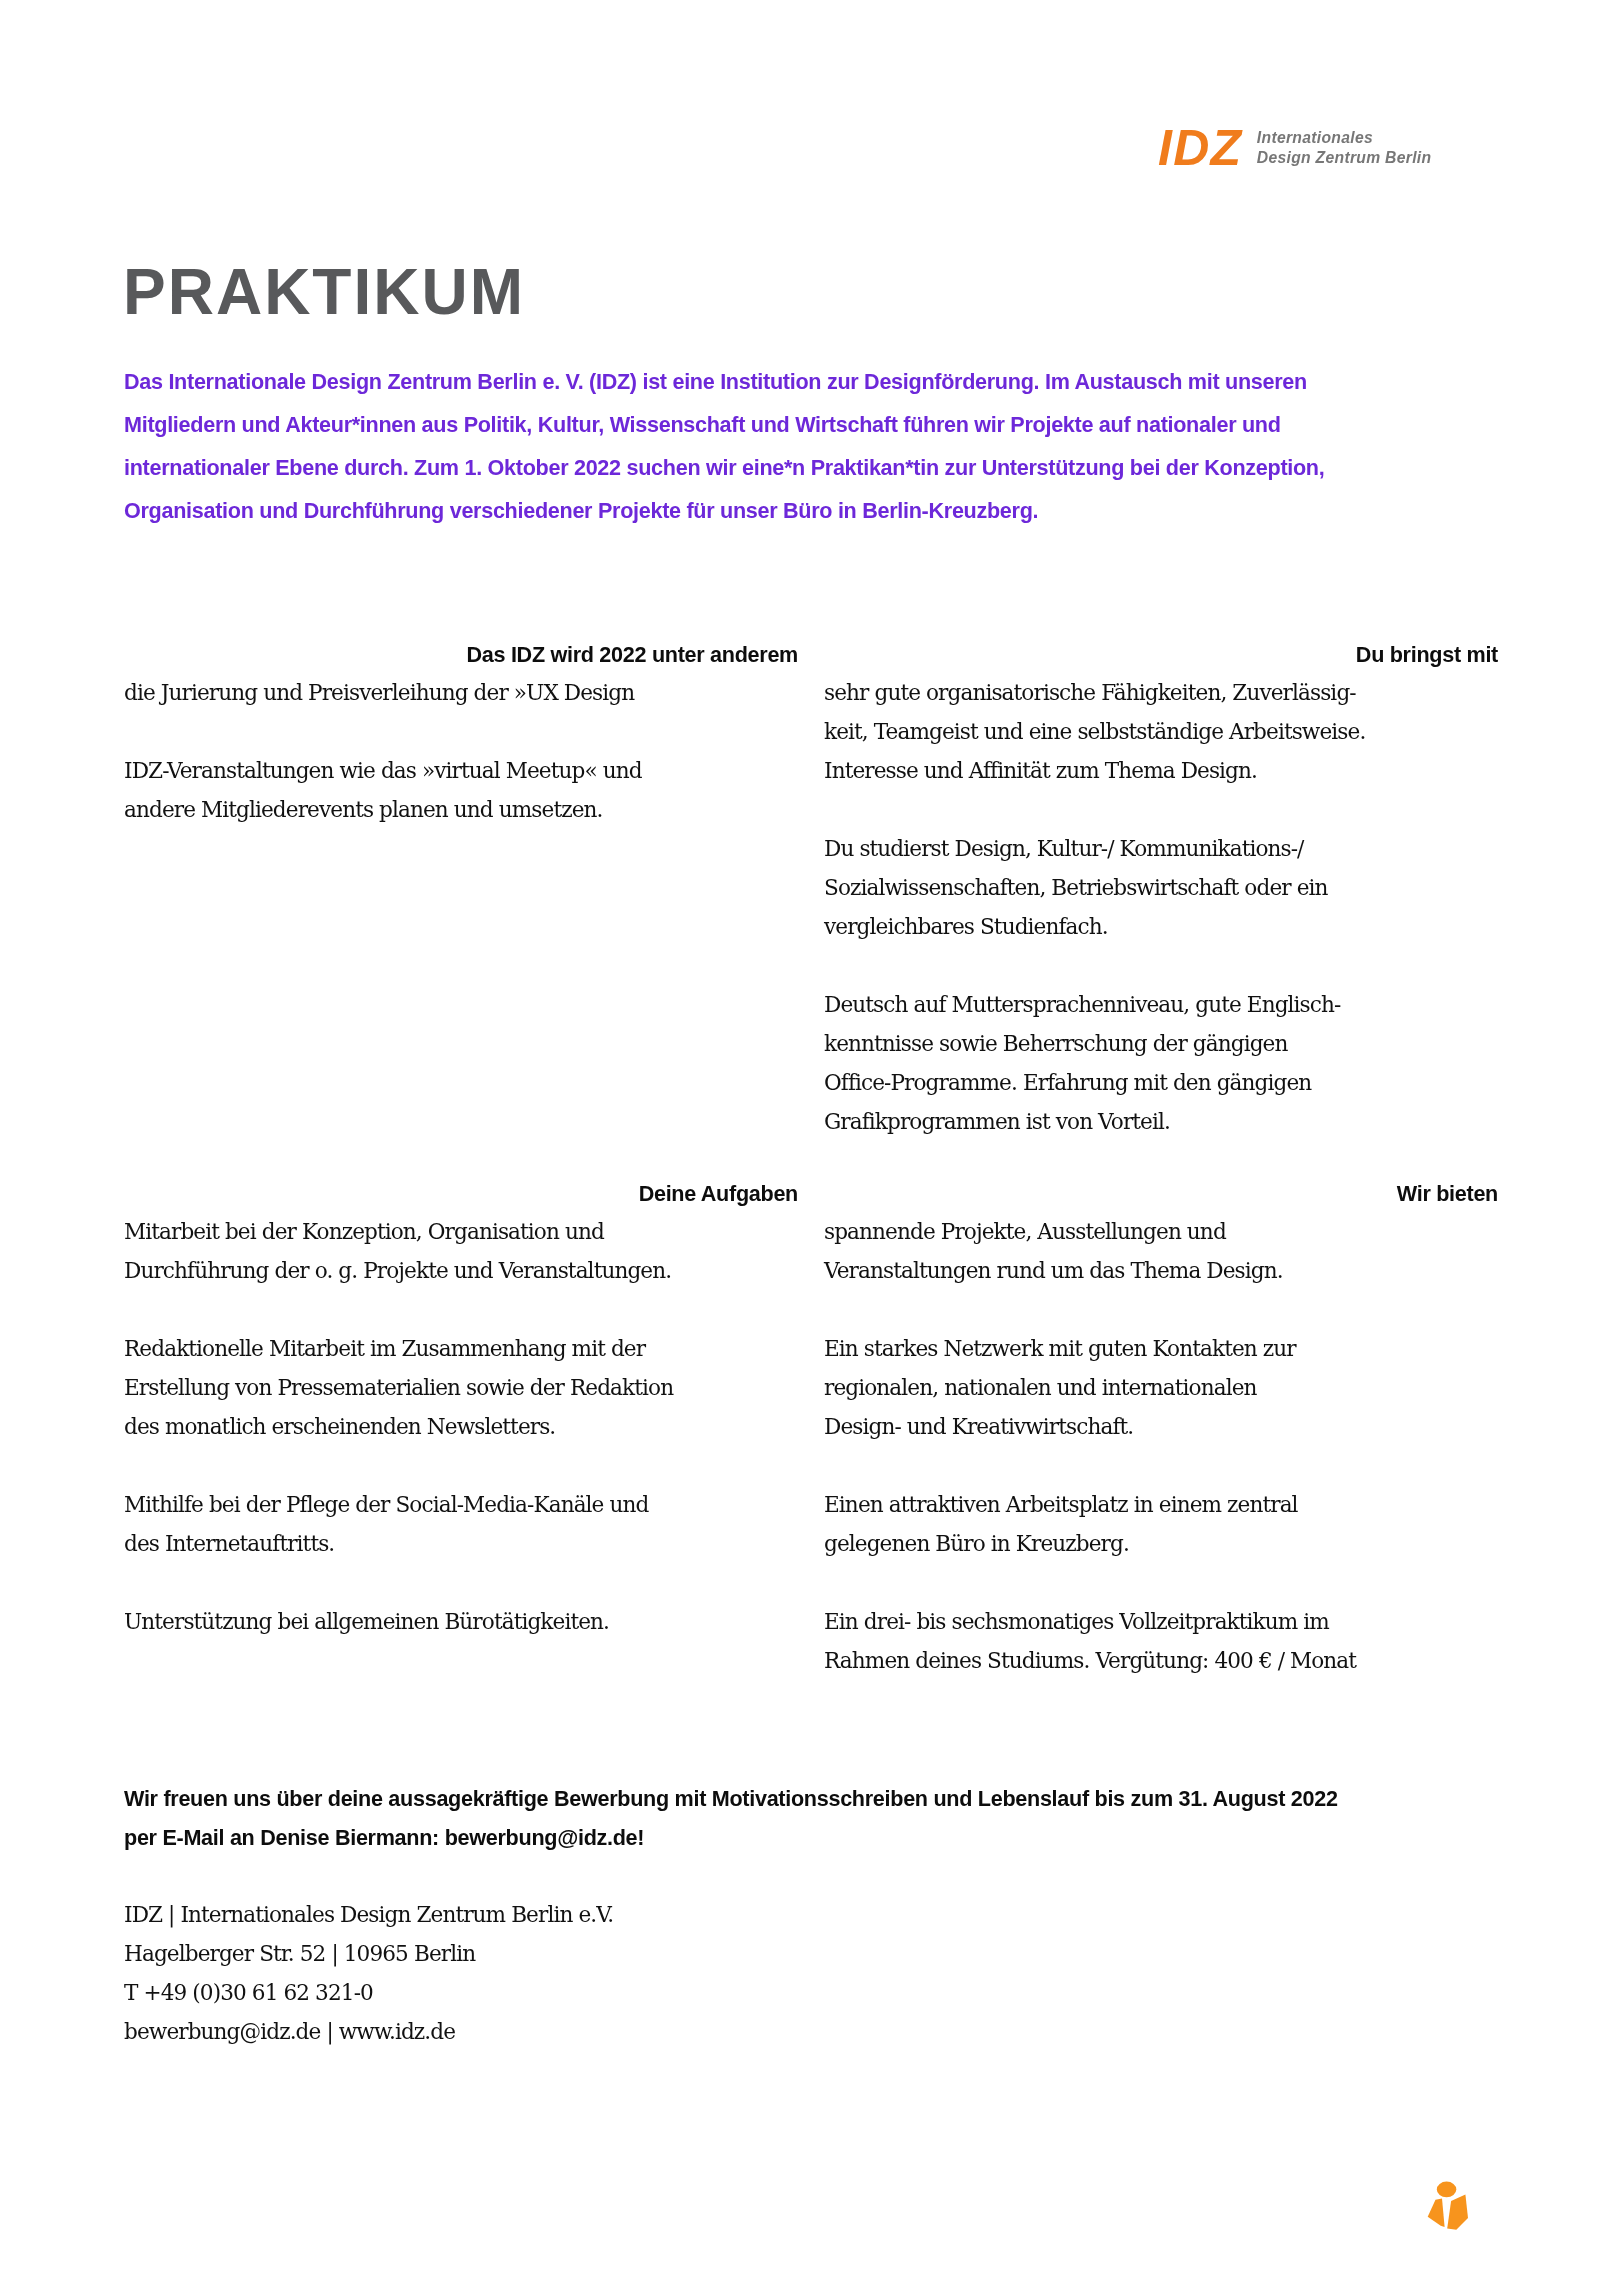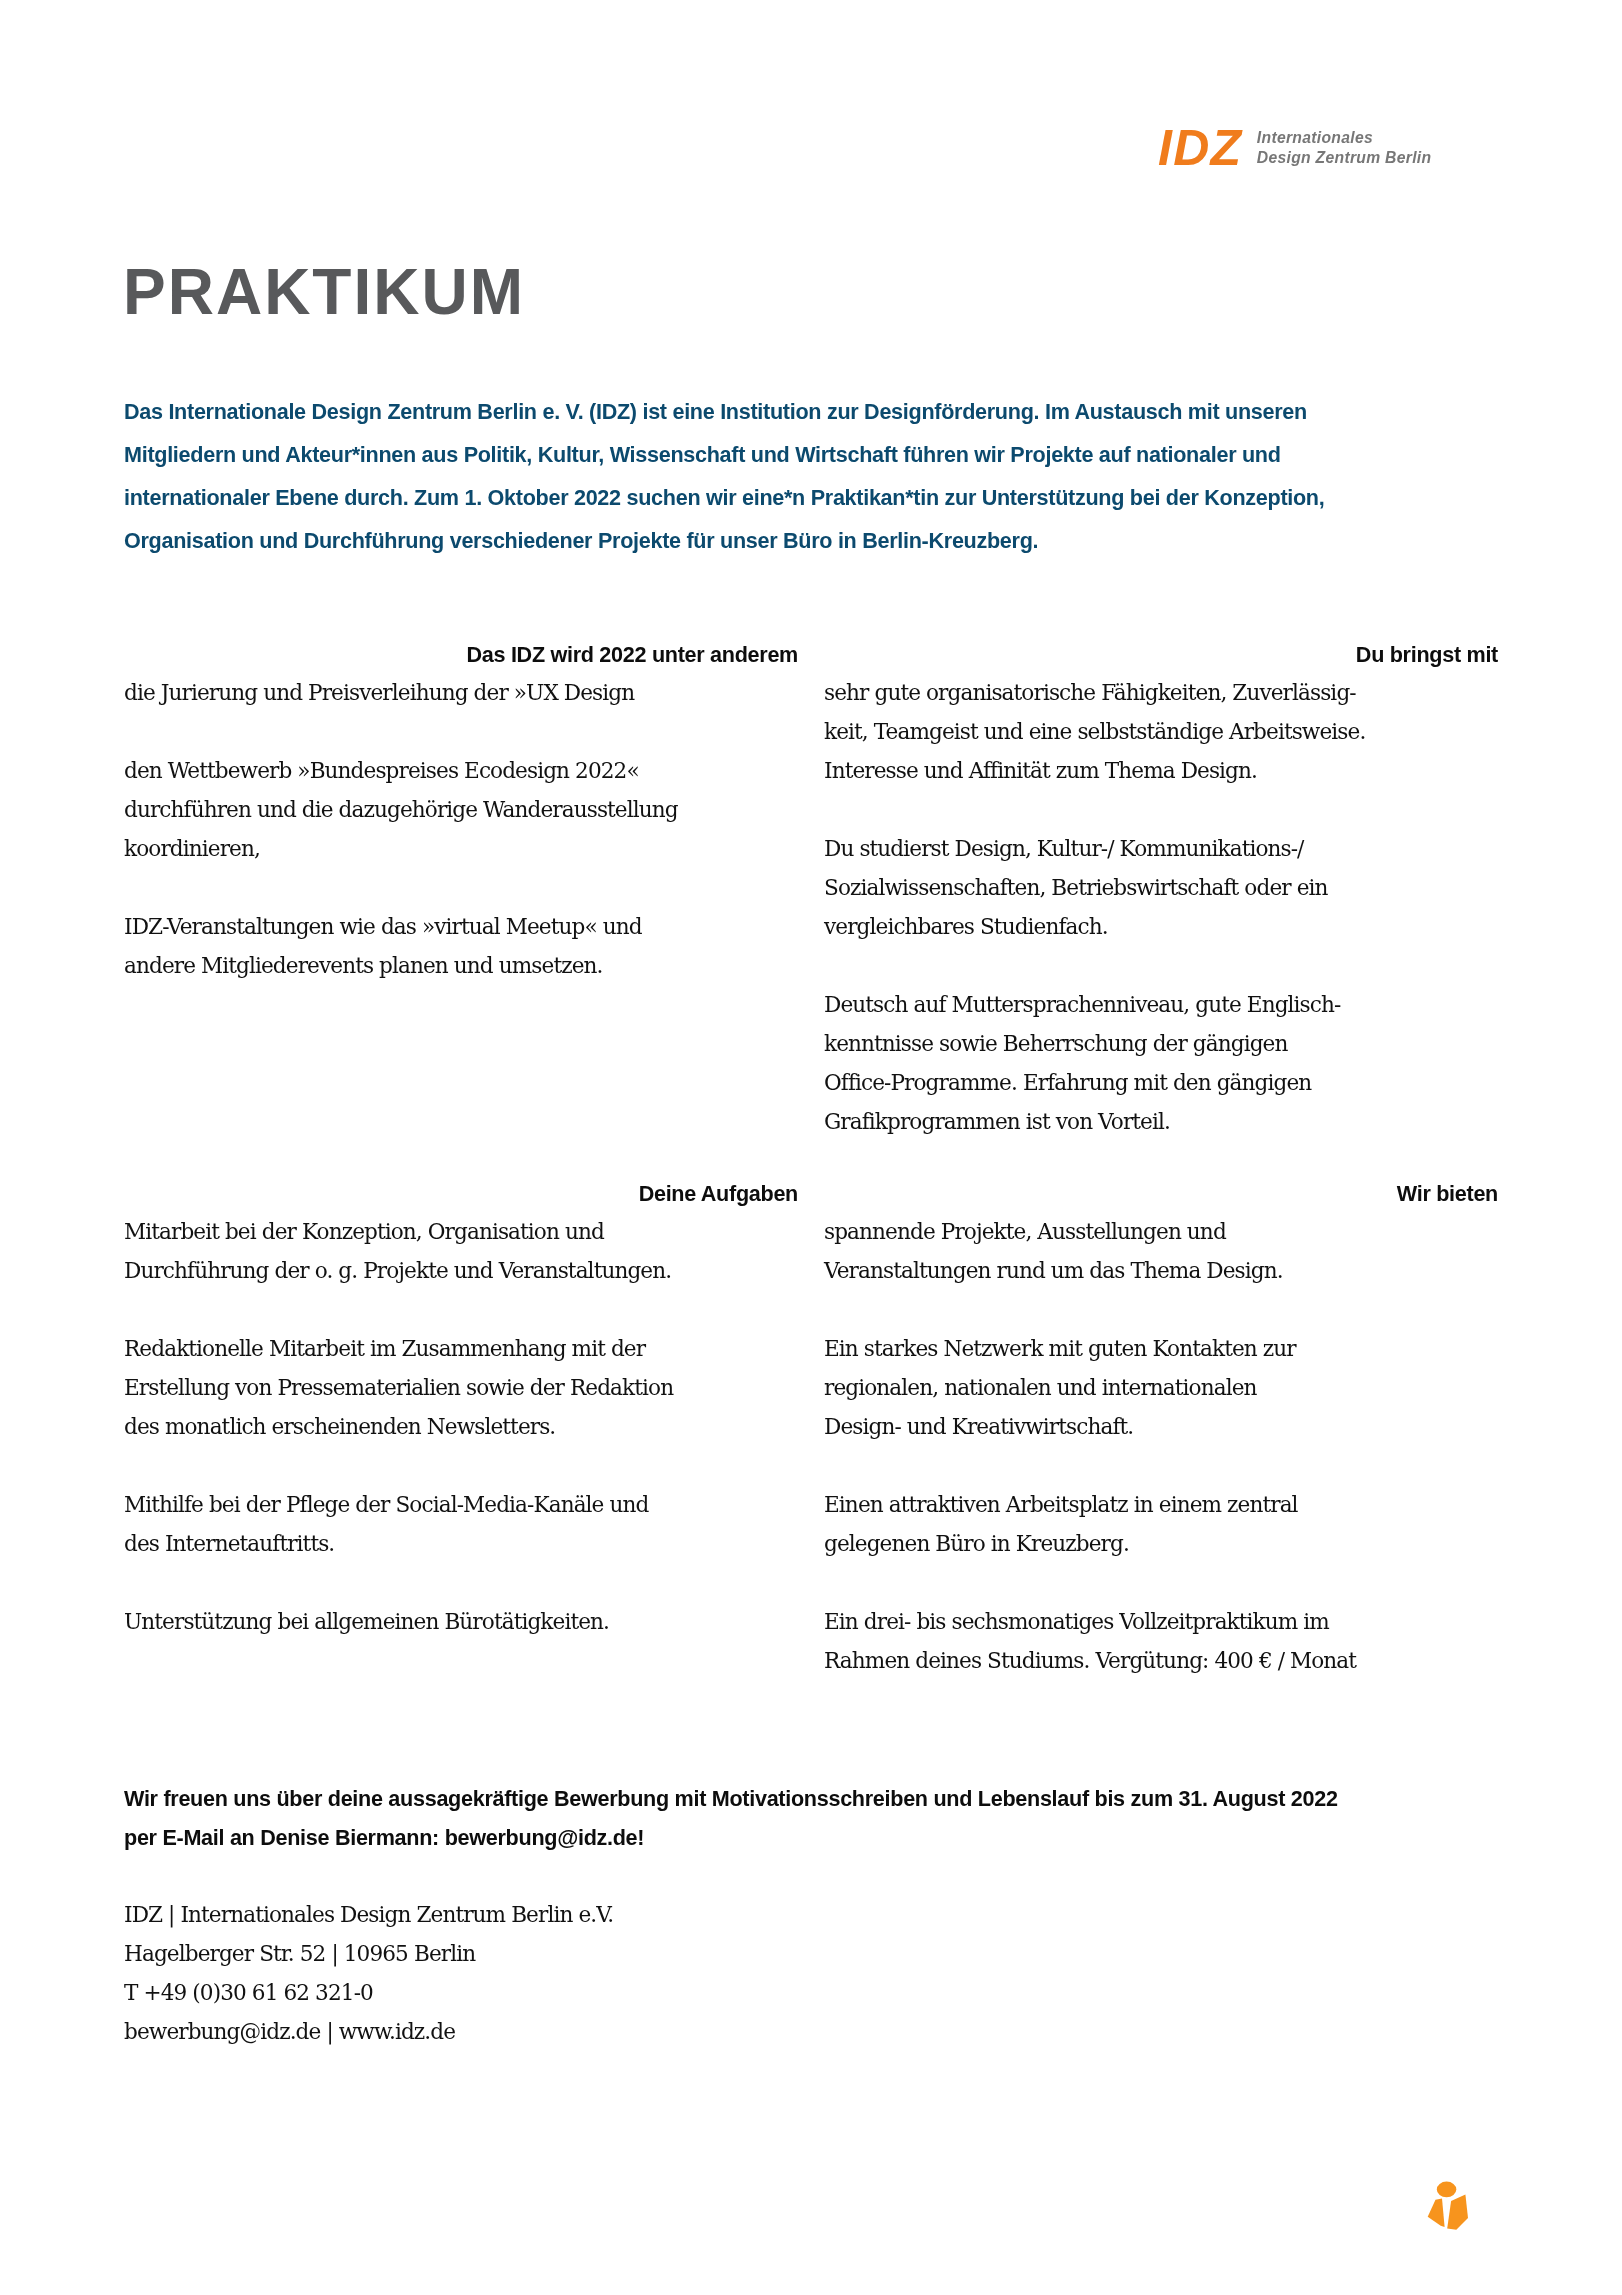--- a/index.html
+++ b/index.html
@@ -8,21 +8,21 @@
   
   .logo { position: absolute; left: 1158px; top: 122px; display: flex; align-items: center; height: 52px; font-style: italic; }
   .logo-mark { font-family: "Liberation Sans", sans-serif; font-weight: 700; font-size: 50px; color: #f07c1c; letter-spacing: 1.3px; line-height: 1; }
   .logo-text { margin-left: 14.4px; font-family: "Liberation Sans", sans-serif; font-weight: 700; font-size: 15.7px; line-height: 19.6px; color: #777; letter-spacing: 0.3px; }
   .logo-text div { white-space: nowrap; }
 
   
   .title { position: absolute; left: 123px; top: 260px; font-family: "Liberation Sans", sans-serif; font-weight: 700; font-size: 64px; color: #58595b; letter-spacing: 2px; line-height: 1; }
 
   
-  .intro { position: absolute; left: 124px; top: 390px; width: 1348px; font-family: "Liberation Sans", sans-serif; font-weight: 700; font-size: 21.6px; line-height: 43px; color: #0c4a6e; }
+  .intro { position: absolute; left: 124px; top: 360px; width: 1348px; font-family: "Liberation Sans", sans-serif; font-weight: 700; font-size: 21.6px; line-height: 43px; color: #6d28d9; }
   .intro div { white-space: nowrap; letter-spacing: -0.3px; }
 
   
   .section { position: absolute; width: 674px; }
   .section h2 { margin: 0; font-family: "Liberation Sans", sans-serif; font-weight: 700; font-size: 21.6px; line-height: 37px; color: #0d0d0d; letter-spacing: -0.3px; text-align: right; }
   .para { font-family: "DejaVu Serif", serif; font-weight: 400; font-size: 21.6px; line-height: 39px; color: #111; margin: 0 0 39px 0; letter-spacing: -0.9px; }
   .para div { white-space: nowrap; }
   .para:last-child { margin-bottom: 0; }
 
   #sec-idz { left: 124px; top: 636px; }
@@ -60,25 +60,20 @@
   <div>Das Internationale Design Zentrum Berlin e. V. (IDZ) ist eine Institution zur Designförderung. Im Austausch mit unseren</div>
   <div>Mitgliedern und Akteur*innen aus Politik, Kultur, Wissenschaft und Wirtschaft führen wir Projekte auf nationaler und</div>
   <div>internationaler Ebene durch. Zum 1. Oktober 2022 suchen wir eine*n Praktikan*tin zur Unterstützung bei der Konzeption,</div>
   <div>Organisation und Durchführung verschiedener Projekte für unser Büro in Berlin-Kreuzberg.</div>
 </div>
 
 <div class="section" id="sec-idz">
   <h2>Das IDZ wird 2022 unter anderem</h2>
   <div class="para">
     <div>die Jurierung und Preisverleihung der »UX Design</div>
-  </div>
-  <div class="para">
-    <div>den Wettbewerb »Bundespreises Ecodesign 2022«</div>
-    <div>durchführen und die dazugehörige Wanderausstellung</div>
-    <div>koordinieren,</div>
   </div>
   <div class="para">
     <div>IDZ-Veranstaltungen wie das »virtual Meetup« und</div>
     <div>andere Mitgliederevents planen und umsetzen.</div>
   </div>
 </div>
 
 <div class="section" id="sec-bringst">
   <h2>Du bringst mit</h2>
   <div class="para">

